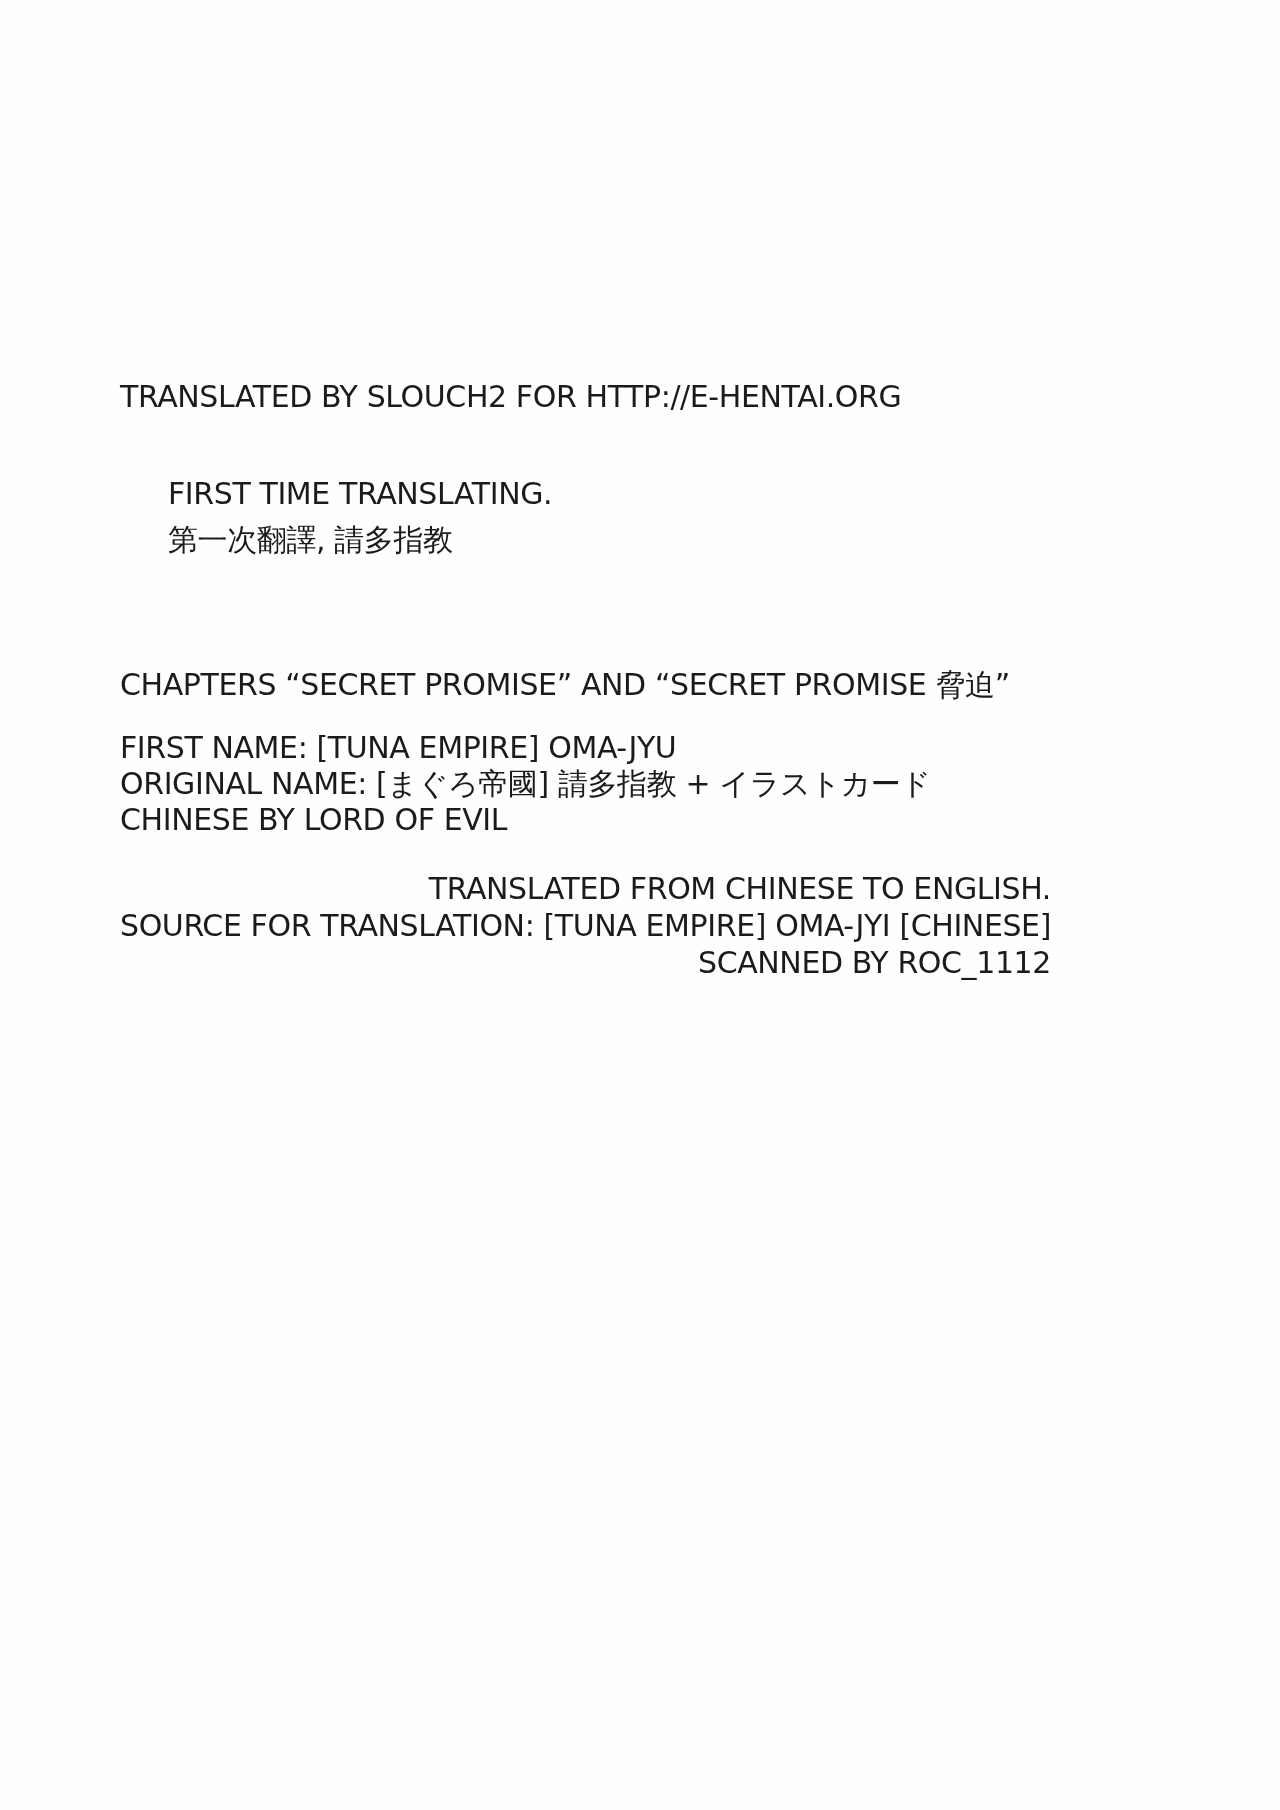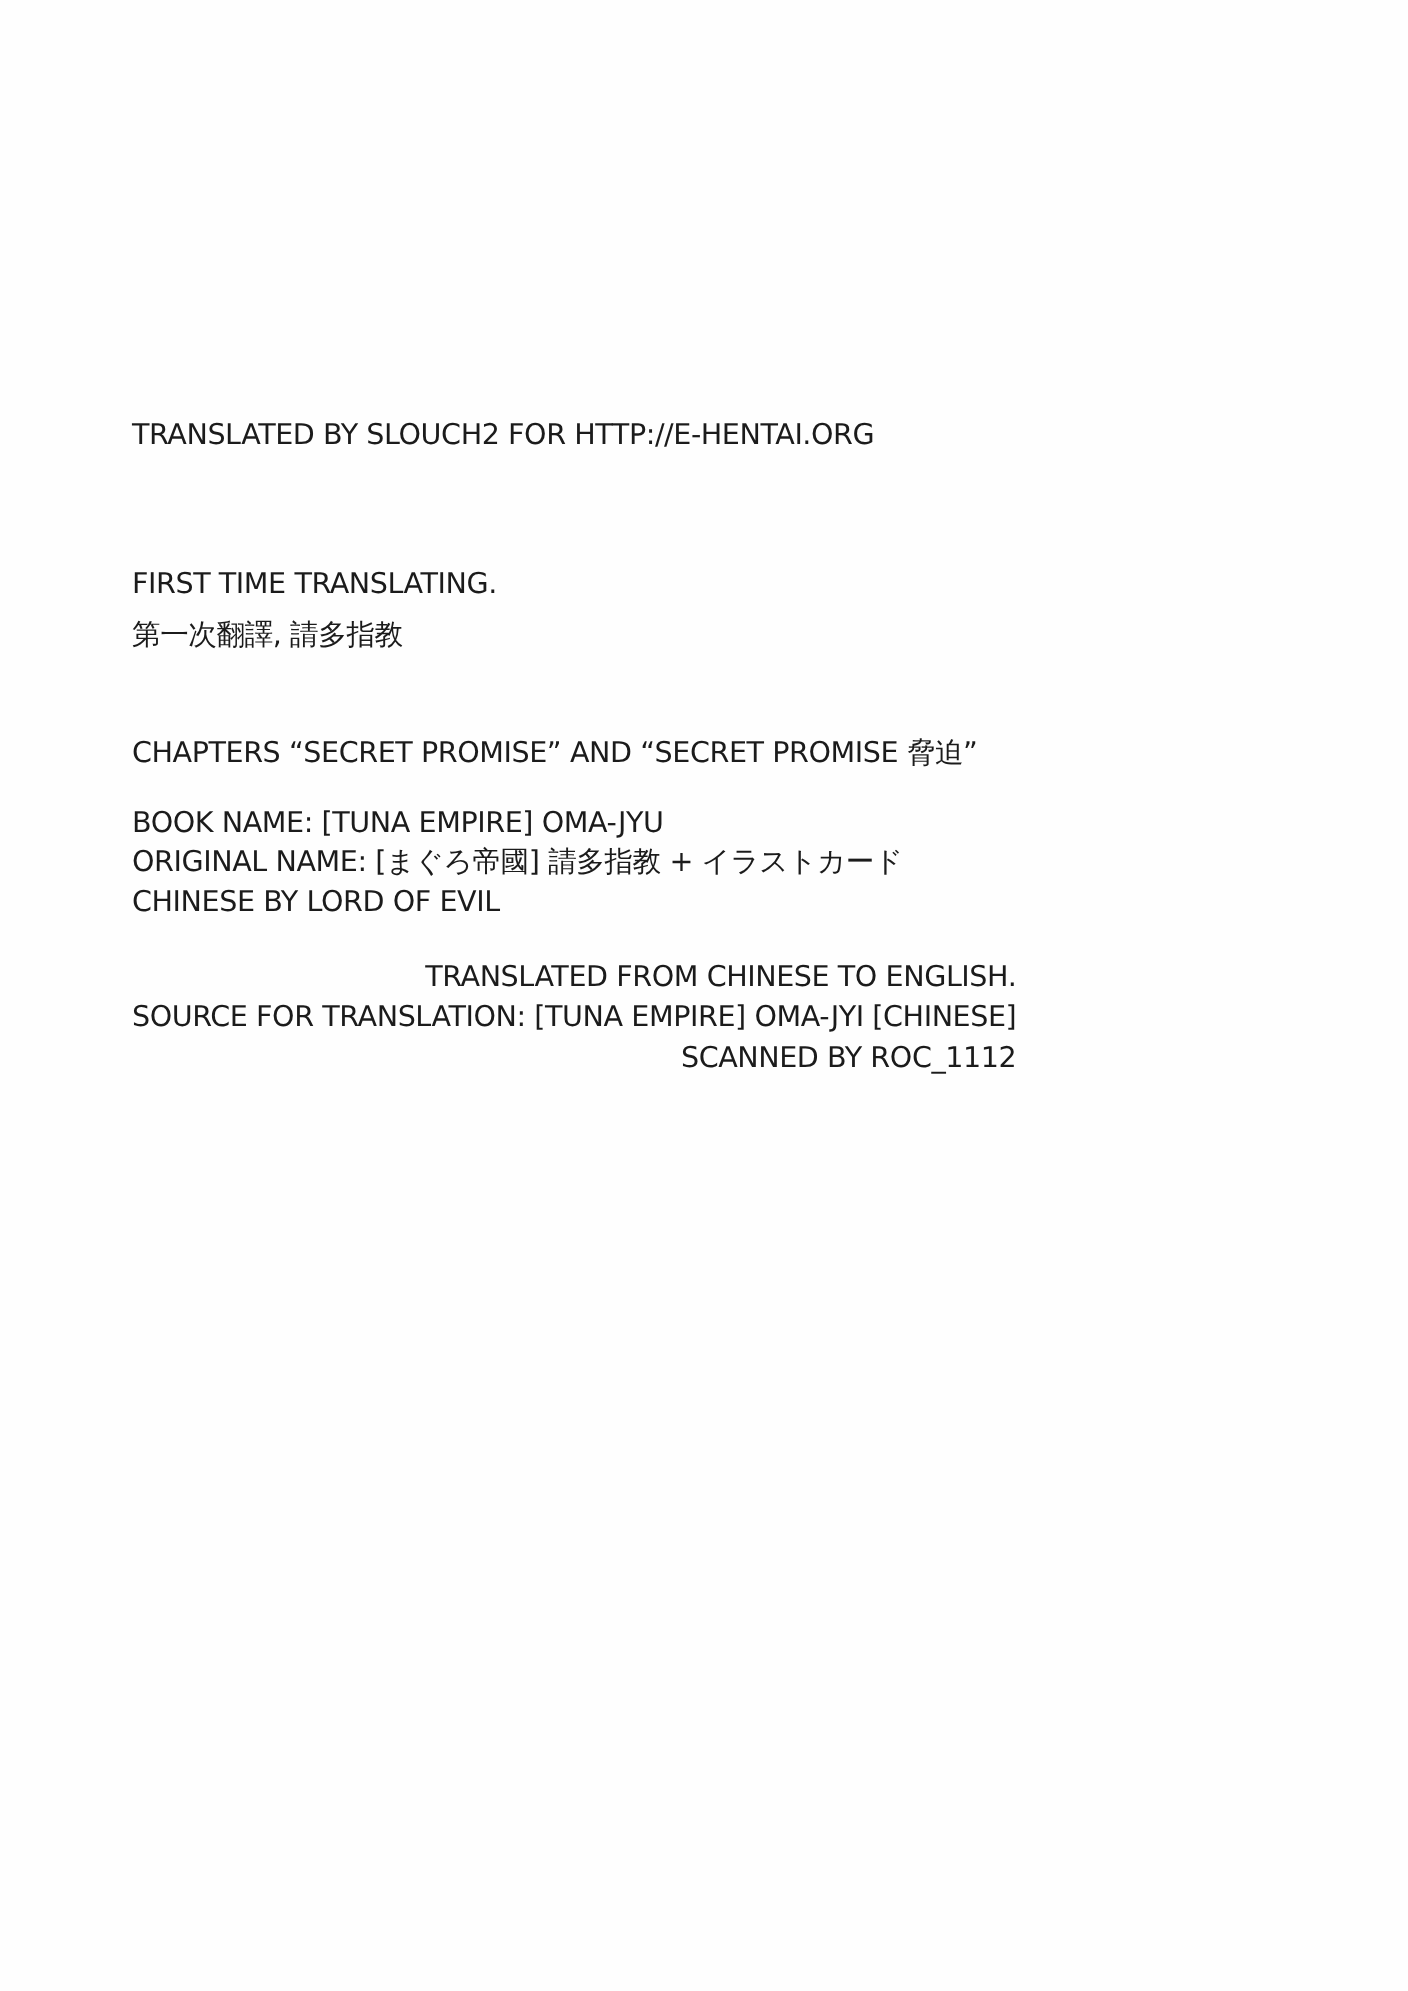--- a/index.html
+++ b/index.html
@@ -13,27 +13,27 @@
     height: 1810px;
     margin: 0 auto;
     background: #fefefe;
     color: #1b1b1b;
     font-family: "DejaVu Sans", sans-serif;
     overflow: hidden;
   }
   .para {
     position: absolute;
     left: 120px;
-    font-size: 26px;
+    font-size: 30px;
     letter-spacing: -0.4px;
     white-space: nowrap;
   }
   .para .line { display: block; }
   .p-translator { top: 373px; line-height: 47px; }
-  .p-firsttime  { top: 508px; line-height: 46px; }
+  .p-firsttime  { top: 471px; line-height: 46px; margin-left: 48px; }
   .p-chapters   { top: 667px; line-height: 36px; }
   .p-book       { top: 730px; line-height: 36px; }
   .p-source     { top: 870px; line-height: 37px; text-align: right; }
 </style>
 </head>
 <body>
 
 <div class="page">
 
   <div class="para p-translator">
@@ -43,21 +43,21 @@
   <div class="para p-firsttime">
     <span class="line">FIRST TIME TRANSLATING.</span>
     <span class="line">第一次翻譯, 請多指教</span>
   </div>
 
   <div class="para p-chapters">
     <span class="line">CHAPTERS “SECRET PROMISE” AND “SECRET PROMISE 脅迫”</span>
   </div>
 
   <div class="para p-book">
-    <span class="line">BOOK NAME: [TUNA EMPIRE] OMA-JYU</span>
+    <span class="line">FIRST NAME: [TUNA EMPIRE] OMA-JYU</span>
     <span class="line">ORIGINAL NAME: [まぐろ帝國] 請多指教 + イラストカード</span>
     <span class="line">CHINESE BY LORD OF EVIL</span>
   </div>
 
   <div class="para p-source">
     <span class="line">TRANSLATED FROM CHINESE TO ENGLISH.</span>
     <span class="line">SOURCE FOR TRANSLATION: [TUNA EMPIRE] OMA-JYI [CHINESE]</span>
     <span class="line">SCANNED BY ROC_1112</span>
   </div>
 

